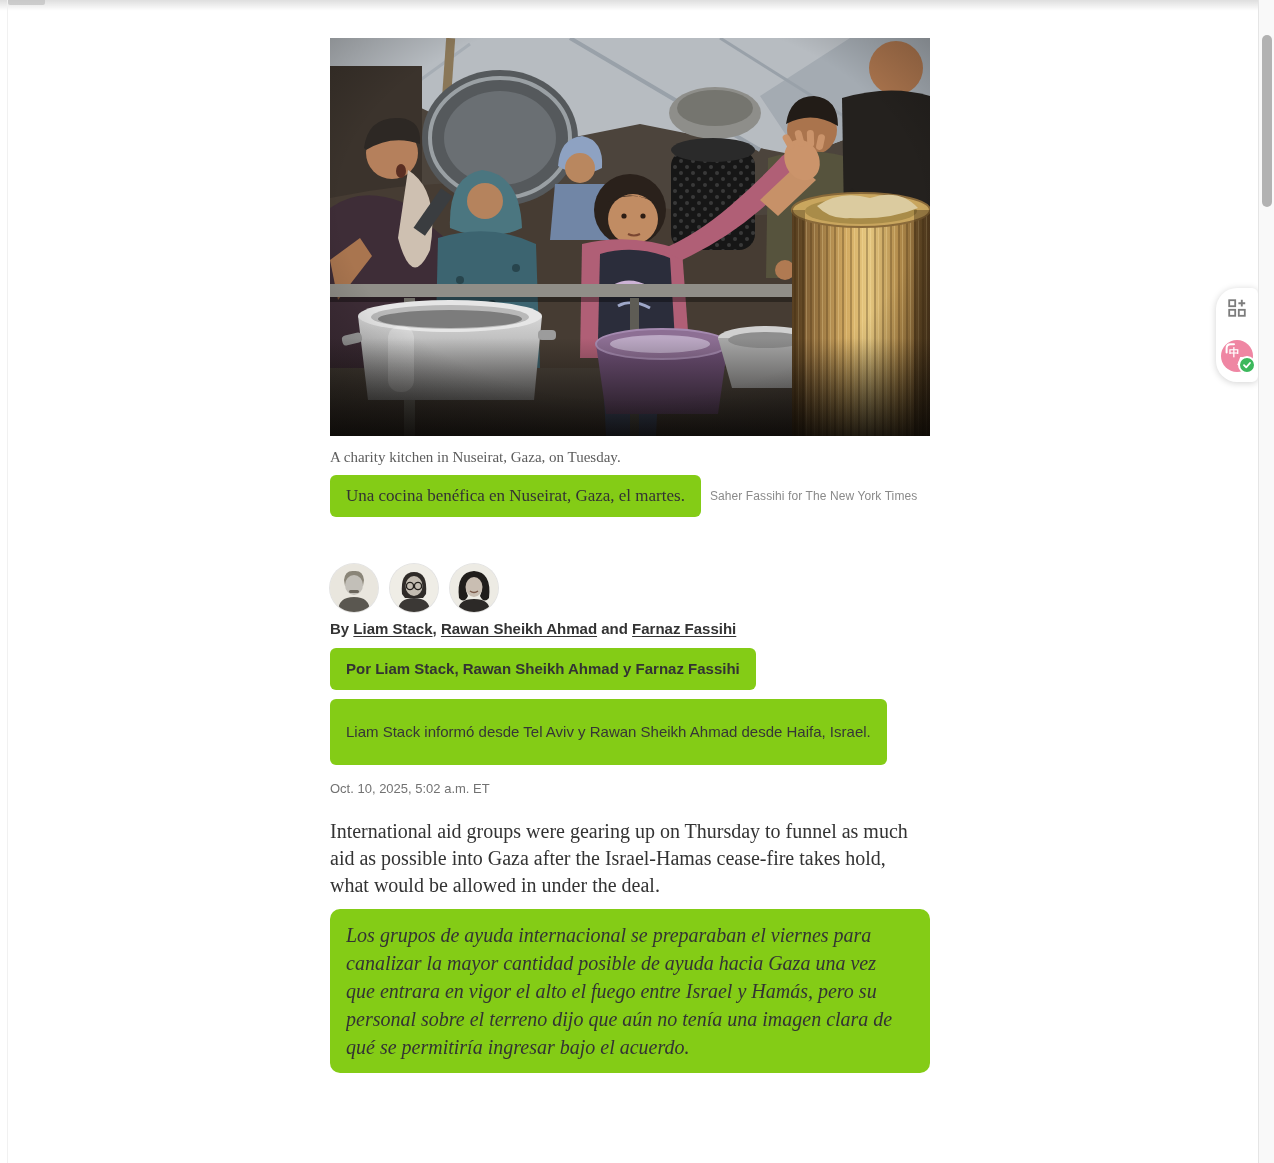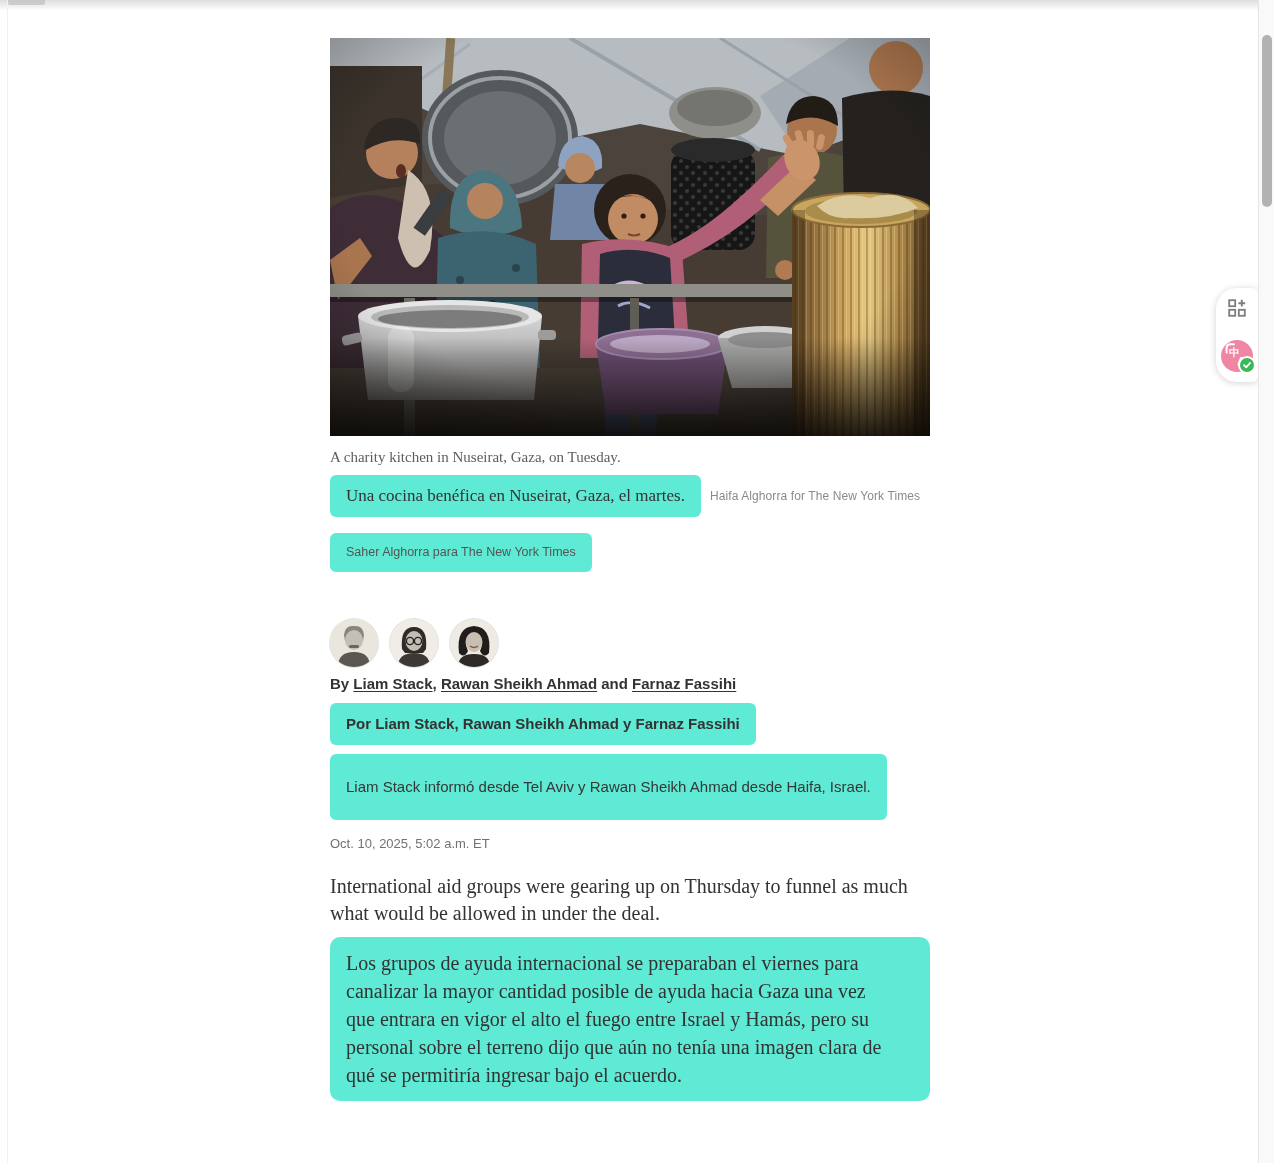--- a/index.html
+++ b/index.html
@@ -12,21 +12,21 @@
   .left-edge-line{position:absolute;top:0;left:7px;width:1px;height:100%;background:#f1f1f1;}
 
   .content{position:absolute;top:38px;left:330px;width:600px;}
 
   .photo{width:600px;height:398px;overflow:hidden;background:#4c443c;}
   .photo svg{display:block;}
 
   .caption-en{margin-top:11px;font-family:"Liberation Serif","DejaVu Serif",serif;
         font-size:15px;line-height:20px;color:#5d5d5d;}
   .caption-row{margin-top:8px;display:flex;align-items:center;}
-  .trans-box{background:#5eead4;border-radius:6px;display:inline-block;}
+  .trans-box{background:#84cc16;border-radius:6px;display:inline-block;}
   .caption-es{padding:12px 16px;font-family:"Liberation Serif","DejaVu Serif",serif;
         font-size:17px;line-height:18px;color:#333;}
   .credit{margin-left:9px;font-size:12px;color:#8a8a8a;letter-spacing:.1px;}
   .credit-es{margin-top:16px;padding:12px 16px;font-size:12.5px;line-height:15px;color:#555;}
 
   .avatars{margin-top:47px;display:flex;}
   .avatar{width:48px;height:48px;border-radius:50%;overflow:hidden;margin-right:12px;
         box-shadow:0 0 0 1px #e3e3e3;background:#eceae3;}
   .avatar svg{display:block;}
 
@@ -35,21 +35,21 @@
   .byline-es{margin-top:10px;padding:12px 16px;font-size:15px;line-height:18px;font-weight:bold;color:#333;}
   .reported{margin-top:11px;font-size:15px;line-height:18px;color:#363636;}
   .reported-es{margin-top:9px;padding:24px 16px;font-size:15px;line-height:18px;color:#363636;}
   .date{margin-top:16px;font-size:13px;line-height:16px;color:#727272;}
 
   .para{margin-top:21px;font-family:"Liberation Serif","DejaVu Serif",serif;
         font-size:20px;color:#333;}
   .para .line{line-height:27px;}
   .para-es{margin-top:10px;width:568px;padding:12px 16px;border-radius:10px;
         font-family:"Liberation Serif","DejaVu Serif",serif;font-size:20px;color:#333;}
-  .para-es .line{line-height:28px;}
+  .para-es .line{line-height:28px;font-style:italic;}
   .fit{white-space:nowrap;overflow:hidden;display:block;}
 
   
   .float-widget{position:absolute;top:288px;right:16px;width:42px;height:94px;background:#fff;
         border-radius:21px 6px 6px 21px;box-shadow:0 1px 7px rgba(0,0,0,0.18);}
   .widget-btn{position:absolute;left:3px;border:none;padding:0;background:transparent;cursor:pointer;}
   .apps-btn{top:3px;width:36px;height:36px;border-radius:50%;background:#fff;
         display:flex;align-items:center;justify-content:center;}
   .translate-btn{top:52px;left:5px;width:32px;height:32px;border-radius:50%;background:#ef86a3;
         display:flex;align-items:center;justify-content:center;}
@@ -209,24 +209,21 @@
 
           <rect x="0" y="300" width="600" height="98" fill="url(#botG)"></rect>
           <rect width="600" height="398" fill="url(#vig)"></rect>
         </svg>
       </div>
 
       <figcaption style="margin:0;">
         <div class="caption-en">A charity kitchen in Nuseirat, Gaza, on Tuesday.</div>
         <div class="caption-row">
           <span class="trans-box caption-es">Una cocina benéfica en Nuseirat, Gaza, el martes.</span>
-          <span class="credit">Haifa Alghorra for The New York Times</span>
-        </div>
-        <div>
-          <span class="trans-box credit-es">Saher Alghorra para The New York Times</span>
+          <span class="credit">Saher Fassihi for The New York Times</span>
         </div>
       </figcaption>
     </figure>
 
     <div class="avatars">
       <span class="avatar">
         <svg viewBox="0 0 48 48" width="48" height="48" xmlns="http://www.w3.org/2000/svg">
           <rect width="48" height="48" fill="#e9e6de"></rect>
           <path d="M14,16 Q15,6 24,7 Q33,6 34,16 L33,22 Q24,16 15,22 Z" fill="#8a8578"></path>
           <ellipse cx="24" cy="21" rx="9" ry="10" fill="#c2bfb8"></ellipse>
@@ -265,20 +262,21 @@
 
 
     <div>
       <span class="trans-box reported-es">Liam Stack informó desde Tel Aviv y Rawan Sheikh Ahmad desde Haifa, Israel.</span>
     </div>
 
     <div class="date">Oct. 10, 2025, 5:02 a.m. ET</div>
 
     <div class="para">
       <div class="line fit">International aid groups were gearing up on Thursday to funnel as much</div>
+      <div class="line fit">aid as possible into Gaza after the Israel-Hamas cease-fire takes hold,</div>
       <div class="line fit">what would be allowed in under the deal.</div>
     </div>
 
     <div class="trans-box para-es">
       <div class="line fit">Los grupos de ayuda internacional se preparaban el viernes para</div>
       <div class="line fit">canalizar la mayor cantidad posible de ayuda hacia Gaza una vez</div>
       <div class="line fit">que entrara en vigor el alto el fuego entre Israel y Hamás, pero su</div>
       <div class="line fit">personal sobre el terreno dijo que aún no tenía una imagen clara de</div>
       <div class="line fit">qué se permitiría ingresar bajo el acuerdo.</div>
     </div>

